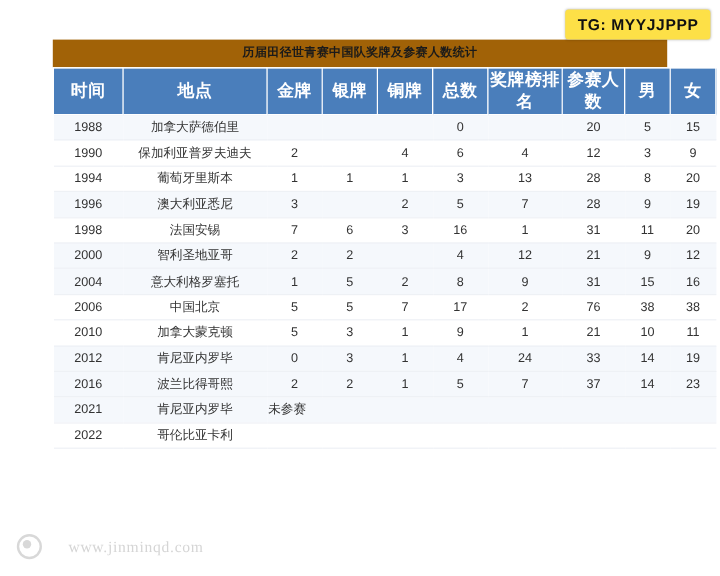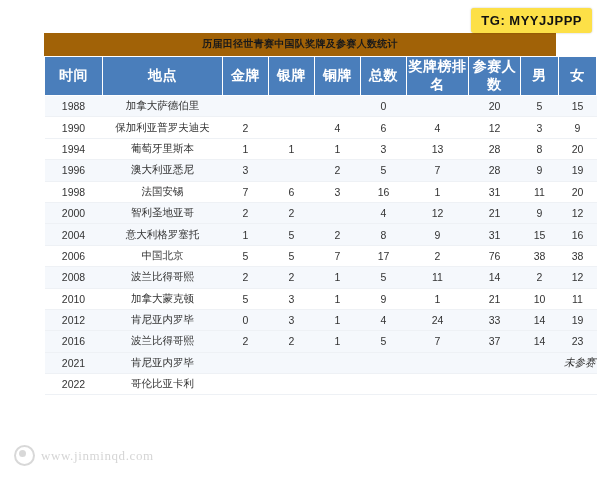--- a/index.html
+++ b/index.html
@@ -71,31 +71,30 @@
   tbody tr.alt td {
     background: #f5f8fc;
   }
   tbody td.year {
     color: #333;
   }
   tbody td.place {
     color: #333;
   }
   td.span-note {
-    text-align: right;
+    text-align: left;
     color: #333;
-    font-style: italic;
   }
   #watermark {
     position: absolute;
     left: 14px;
     bottom: 14px;
     display: flex;
     align-items: center;
-    gap: 6px;
+    gap: 22px;
     opacity: 0.55;
   }
   #watermark .wm-circle {
     width: 17px;
     height: 17px;
     border-radius: 50%;
     border: 2px solid #b9b9b9;
     position: relative;
   }
   #watermark .wm-circle::after {
@@ -251,32 +250,20 @@
           <td class="place">中国北京</td>
           <td>5</td>
           <td>5</td>
           <td>7</td>
           <td>17</td>
           <td>2</td>
           <td>76</td>
           <td>38</td>
           <td>38</td>
         </tr>
-        <tr class="alt">
-          <td class="year">2008</td>
-          <td class="place">波兰比得哥熙</td>
-          <td>2</td>
-          <td>2</td>
-          <td>1</td>
-          <td>5</td>
-          <td>11</td>
-          <td>14</td>
-          <td>2</td>
-          <td>12</td>
-        </tr>
         <tr>
           <td class="year">2010</td>
           <td class="place">加拿大蒙克顿</td>
           <td>5</td>
           <td>3</td>
           <td>1</td>
           <td>9</td>
           <td>1</td>
           <td>21</td>
           <td>10</td>

